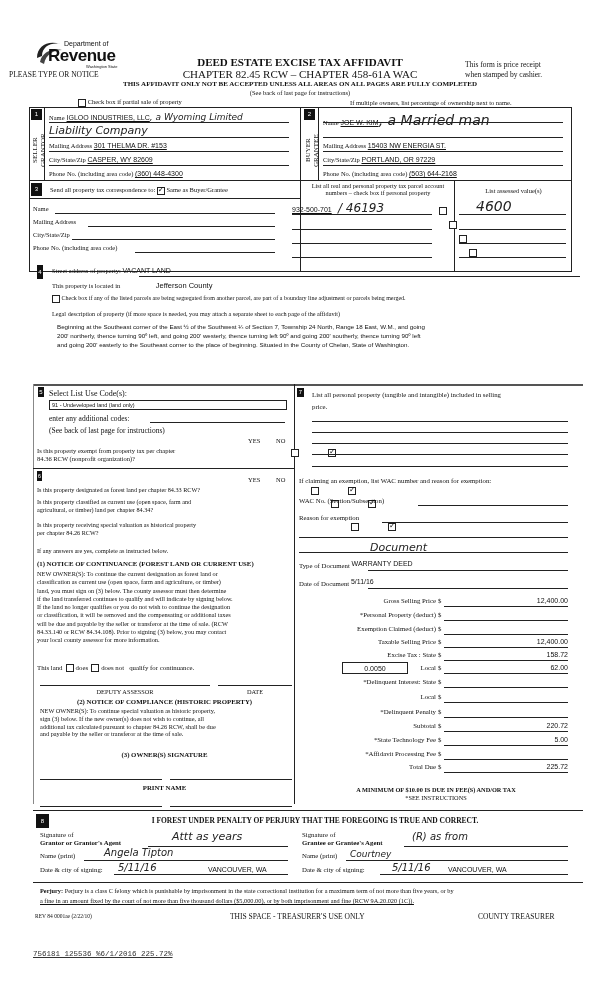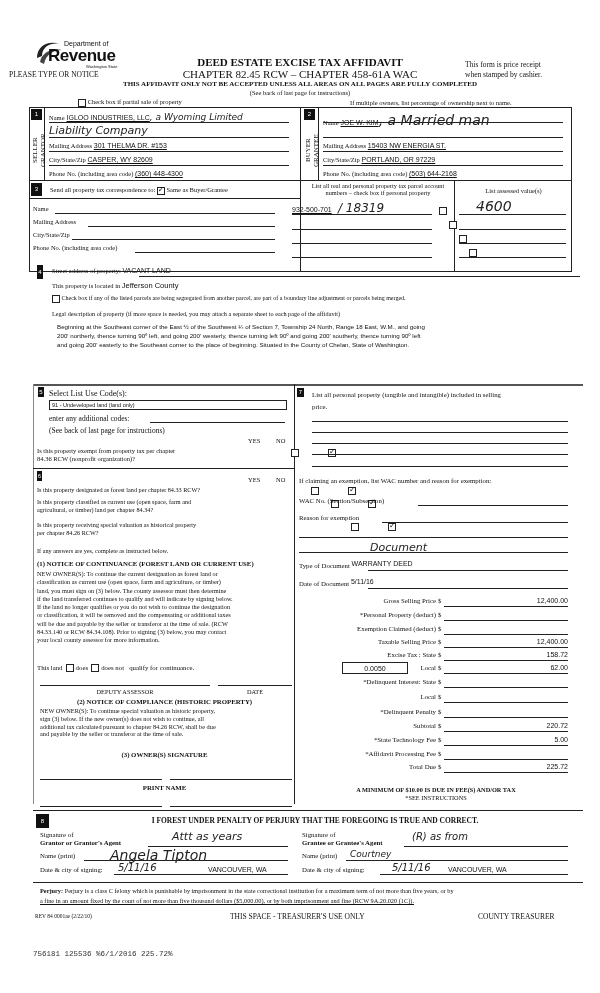--- a/index.html
+++ b/index.html
@@ -1,20 +1,20 @@
 <!DOCTYPE html>
 <html><head>
 <meta charset="utf-8">
 <style>
   html, body { margin:0; padding:0; background:#fff; }
   body { width:600px; height:993px; position:relative; overflow:hidden;
          font-family:"Liberation Serif", serif; color:#111; font-size:8px; }
   .abs { position:absolute; }
   .sans { font-family:"Liberation Sans", sans-serif; }
-  .mono { font-family:"Liberation Mono", monospace; }
+  .mono { font-family:"Liberation Mono", monospace;text-decoration:underline; }
   .hw { font-family:"DejaVu Sans", sans-serif; font-style:italic; color:#222; }
   .line { border-bottom:1px solid #222; }
   .cb { display:inline-block; width:8px; height:8px; border:1px solid #222; background:#fff;
         position:relative; vertical-align:middle; box-sizing:border-box; }
   .cb.checked::after { content:"✓"; position:absolute; left:0px; top:-3px; font-size:8px; font-family:"DejaVu Sans", sans-serif; }
   .secnum { background:#111; color:#fff; font-size:6px; text-align:center; font-family:"Liberation Sans", sans-serif; }
   .box { border:1px solid #222; box-sizing:border-box; }
   .vlabel { writing-mode:vertical-rl; transform:rotate(180deg); font-size:7px; line-height:8px; text-align:center; }
   .row { position:absolute; white-space:nowrap; }
   .fill { font-family:"Liberation Sans", sans-serif; font-size:7px; }
@@ -122,21 +122,21 @@
 
 
 <div class="abs" style="left:454px;top:180px;width:1px;height:92px;background:#222;"></div>
 <div class="row" style="left:302px;top:182px;width:152px;text-align:center;font-size:6.3px;line-height:7px;white-space:normal;">
   <span>List all real and personal property tax parcel account</span><br><span>numbers – check box if personal property</span>
 </div>
 <div class="row" style="left:455px;top:187px;width:117px;text-align:center;font-size:6.5px;">List assessed value(s)</div>
 
 <div class="row" style="left:292px;top:204px;">
   <span class="fill" style="position:absolute;left:0;top:2px;text-decoration:underline;">932-500-701</span>
-  <span class="hw" style="position:absolute;left:46px;top:-3px;font-size:12px;">/ 18319</span>
+  <span class="hw" style="position:absolute;left:46px;top:-3px;font-size:12px;">/ 46193</span>
 </div>
 <div class="abs line" style="left:292px;top:214px;width:140px;"></div>
 <span class="abs cb" style="left:439px;top:206px;"></span>
 <div class="abs line" style="left:292px;top:229px;width:140px;"></div>
 <span class="abs cb" style="left:439px;top:220px;"></span>
 <div class="abs line" style="left:292px;top:243px;width:140px;"></div>
 <span class="abs cb" style="left:439px;top:234px;"></span>
 <div class="abs line" style="left:292px;top:257px;width:140px;"></div>
 <span class="abs cb" style="left:439px;top:248px;"></span>
 
@@ -148,21 +148,21 @@
 
 
 <div class="abs secnum" style="left:37px;top:265px;width:6px;height:14px;line-height:14px;">4</div>
 <div class="row" style="left:52px;top:267px;font-size:6.5px;">
   <span>Street address of property:</span>
   <span class="fill">VACANT LAND</span>
 </div>
 <div class="abs line" style="left:139px;top:276px;width:441px;"></div>
 <div class="row" style="left:52px;top:281px;font-size:6.5px;">
   <span>This property is located in</span>
-  <span class="fill" style="font-size:7.5px;">Jefferson County</span>
+  <span class="fill" style="font-size:7.5px;margin-left:34px;">Jefferson County</span>
 </div>
 <div class="row" style="left:52px;top:295px;font-size:6px;">
   <span class="cb"></span>
   <span>Check box if any of the listed parcels are being segregated from another parcel, are part of a boundary line adjustment or parcels being merged.</span>
 </div>
 <div class="row" style="left:52px;top:310px;font-size:6.2px;">Legal description of property (if more space is needed, you may attach a separate sheet to each page of the affidavit)</div>
 <div class="row sans" style="left:57px;top:323px;font-size:6.2px;">Beginning at the Southeast corner of the East ½ of the Southwest ¼ of Section 7, Township 24 North, Range 18 East, W.M., and going</div>
 <div class="row sans" style="left:57px;top:332px;font-size:6.2px;">200' northerly, thence turning 90º left, and going 200' westerly, thence turning left 90º and going 200' southerly, thence turning 90º left</div>
 <div class="row sans" style="left:57px;top:341px;font-size:6.2px;">and going 200' easterly to the Southeast corner to the place of beginning. Situated in the County of Chelan, State of Washington.</div>
 
@@ -340,21 +340,21 @@
 <div class="abs" style="left:33px;top:810px;width:550px;height:1px;background:#222;"></div>
 <div class="abs secnum" style="left:36px;top:814px;width:13px;height:14px;line-height:14px;">8</div>
 <div class="row bold" style="left:60px;top:816px;width:510px;text-align:center;font-size:7.5px;">I FOREST UNDER PENALTY OF PERJURY THAT THE FOREGOING IS TRUE AND CORRECT.</div>
 
 <div class="row" style="left:40px;top:831px;font-size:6.8px;line-height:8px;">
   <span>Signature of</span><br><b>Grantor or Grantor's Agent</b>
 </div>
 <div class="row hw" style="left:172px;top:830px;font-size:11px;">Attt   as years</div>
 <div class="abs line" style="left:148px;top:846px;width:140px;"></div>
 <div class="row" style="left:40px;top:852px;font-size:6.8px;">Name (print)</div>
-<div class="row hw" style="left:110px;top:847px;font-size:14px;">Angela Tipton</div>
+<div class="row hw" style="left:104px;top:847px;font-size:10px;">Angela Tipton</div>
 <div class="abs line" style="left:84px;top:860px;width:204px;"></div>
 <div class="row" style="left:40px;top:866px;font-size:6.8px;">Date &amp; city of signing:</div>
 <div class="row hw" style="left:118px;top:862px;font-size:10px;">5/11/16</div>
 <div class="row fill" style="left:208px;top:866px;">VANCOUVER, WA</div>
 <div class="abs line" style="left:114px;top:874px;width:174px;"></div>
 
 <div class="row" style="left:302px;top:831px;font-size:6.8px;line-height:8px;">
   <span>Signature of</span><br><b>Grantee or Grantee's Agent</b>
 </div>
 <div class="row hw" style="left:412px;top:831px;font-size:10px;">(R)   as from</div>

